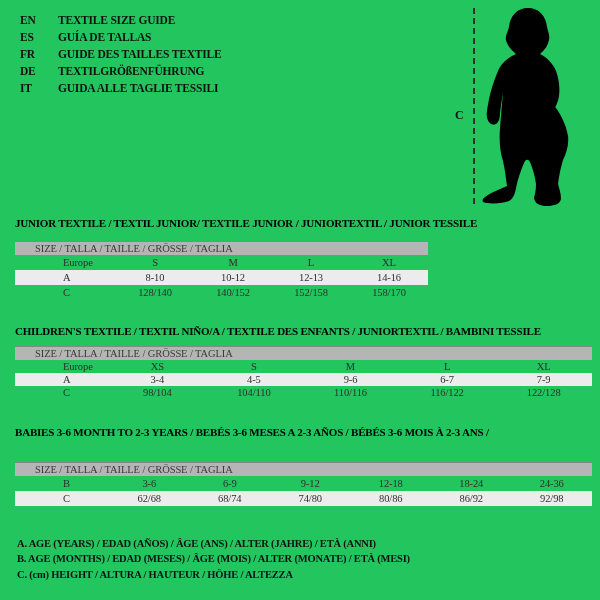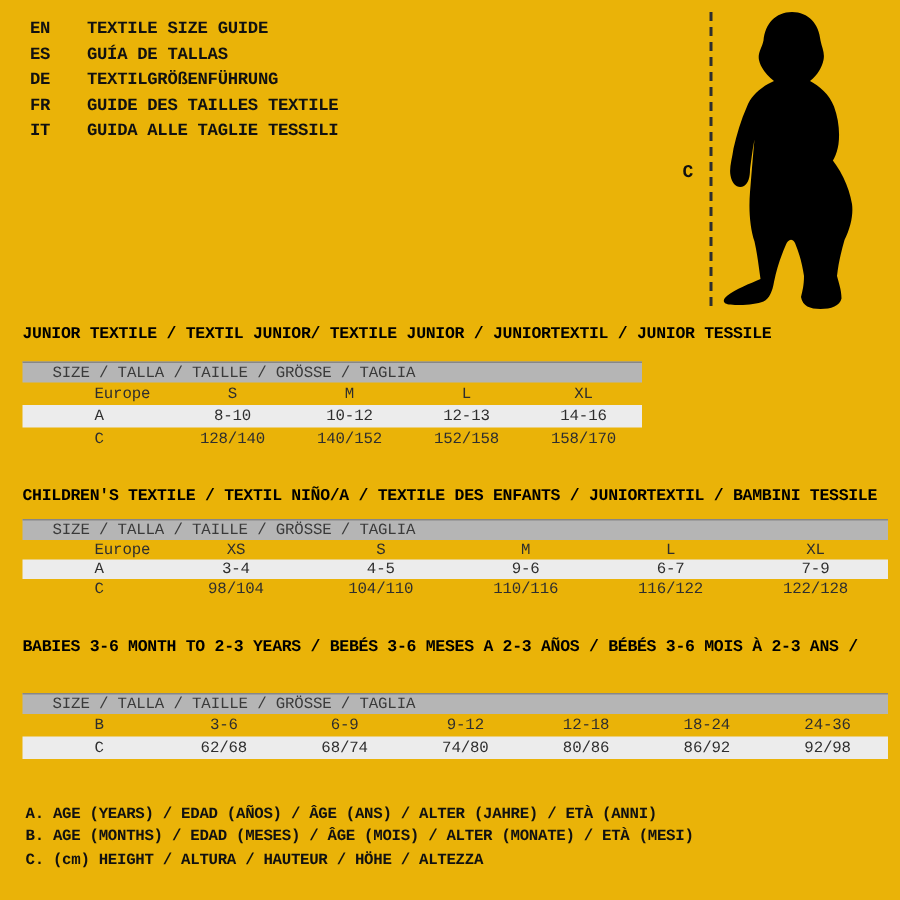--- a/index.html
+++ b/index.html
@@ -1,18 +1,18 @@
 <!DOCTYPE html>
 <html><head>
 <meta charset="utf-8">
 <style>
   html,body{margin:0;padding:0;background:#fff;}
   #canvas{
-    position:relative;width:600px;height:600px;background:#eab308;overflow:hidden;
-    font-family:Liberation Mono, monospace;color:#1c1c1c;
+    position:relative;width:600px;height:600px;background:#22c55e;overflow:hidden;
+    font-family:Liberation Serif, serif;color:#1c1c1c;
   }
   
   .lang-list{position:absolute;left:20px;top:11px;}
   .lang-row{display:flex;height:17px;align-items:center;}
   .lang-code{width:38px;font-size:11.5px;font-weight:bold;letter-spacing:-0.2px;color:#111;}
   .lang-title{font-size:11.5px;font-weight:bold;letter-spacing:-0.2px;color:#111;white-space:nowrap;}
   
   .dash-line{position:absolute;left:473px;top:8px;height:196px;width:0;border-left:2px dashed #2e2e2e;}
   .c-label{position:absolute;left:455px;top:108px;font-size:12px;font-weight:bold;color:#111;}
   .silhouette{position:absolute;left:480px;top:0px;width:110px;height:210px;}
@@ -42,26 +42,26 @@
   <div class="lang-list">
       <div class="lang-row">
         <div class="lang-code">EN</div>
         <div class="lang-title">TEXTILE SIZE GUIDE</div>
       </div>
       <div class="lang-row">
         <div class="lang-code">ES</div>
         <div class="lang-title">GUÍA DE TALLAS</div>
       </div>
       <div class="lang-row">
+        <div class="lang-code">FR</div>
+        <div class="lang-title">GUIDE DES TAILLES TEXTILE</div>
+      </div>
+      <div class="lang-row">
         <div class="lang-code">DE</div>
         <div class="lang-title">TEXTILGRÖßENFÜHRUNG</div>
-      </div>
-      <div class="lang-row">
-        <div class="lang-code">FR</div>
-        <div class="lang-title">GUIDE DES TAILLES TEXTILE</div>
       </div>
       <div class="lang-row">
         <div class="lang-code">IT</div>
         <div class="lang-title">GUIDA ALLE TAGLIE TESSILI</div>
       </div>
     </div>
 
   <div class="dash-line"></div>
   <div class="c-label">C</div>
   <svg class="silhouette" viewBox="0 0 110 210" xmlns="http://www.w3.org/2000/svg">

